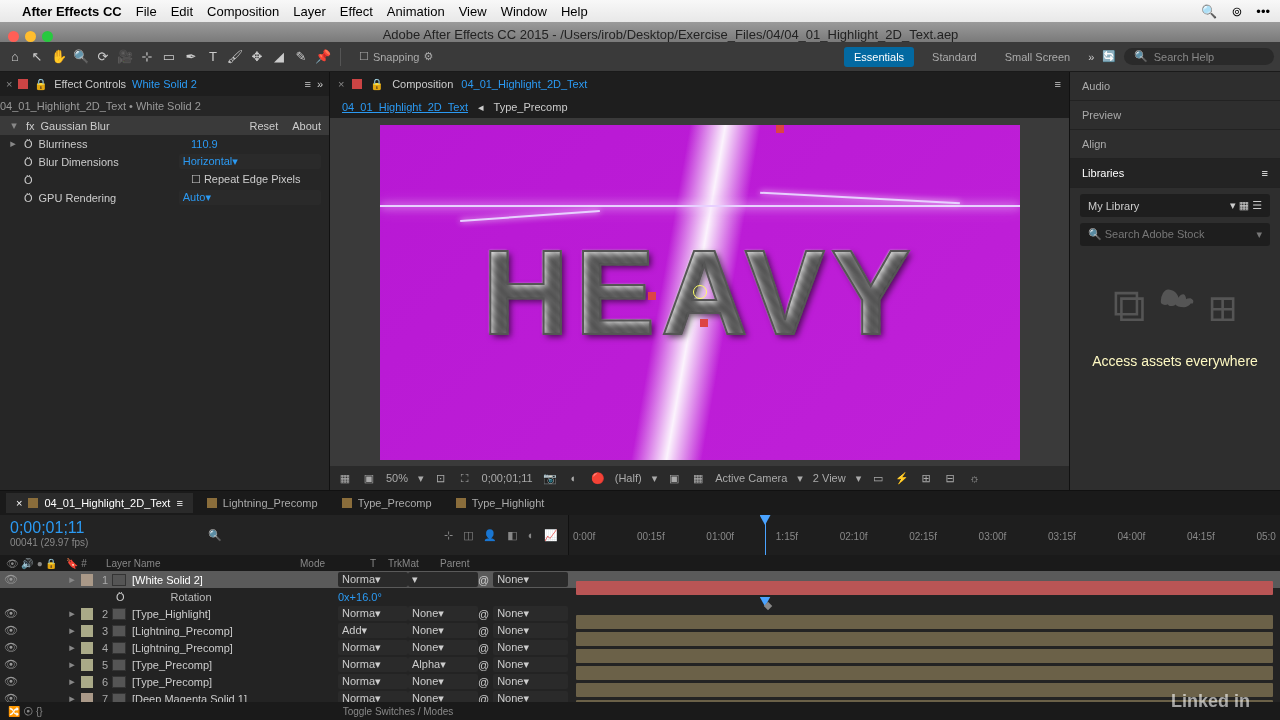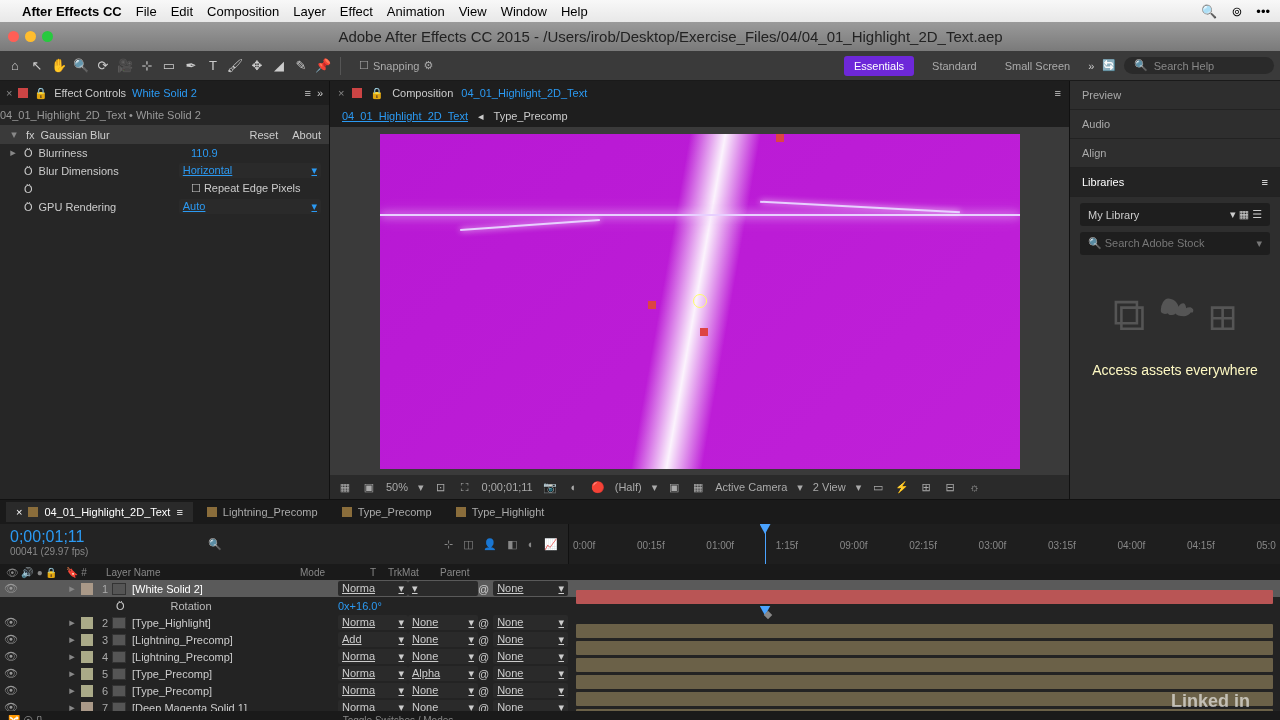--- a/index.html
+++ b/index.html
@@ -2,32 +2,32 @@
 <html><head>
 <meta charset="utf-8">
 <style>
 * { margin: 0; padding: 0; box-sizing: border-box; font-family: 'Lucida Grande', 'Segoe UI', Arial, sans-serif; }
 body { background: #262626; color: #ccc; font-size: 11px; width: 1280px; height: 720px; overflow: hidden; }
 .menubar { background: linear-gradient(#f8f8f8,#e8e8e8); height: 22px; display: flex; align-items: center; padding: 0 10px; color: #000; font-size: 13px; }
 .menubar .apple { margin-right: 12px; font-size: 14px; }
 .menubar .app-name { font-weight: bold; margin-right: 14px; }
 .menubar .menu-item { margin-right: 14px; cursor: default; }
 .menubar .right { margin-left: auto; display: flex; gap: 14px; }
-.titlebar { background: linear-gradient(#9a9a9a,#7a7a7a); height: 29px; display: flex; align-items: center; font-size: 15px; color: #222; }
+.titlebar { background: linear-gradient(#9a9a9a,#7a7a7a); height: 20px; display: flex; align-items: flex-end; font-size: 13px; color: #222; }
 .traffic { display: flex; gap: 6px; padding: 0 8px; }
 .dot { width: 11px; height: 11px; border-radius: 50%; }
 .dot.red { background: #ff5f56; } .dot.yellow { background: #ffbd2e; } .dot.green { background: #27c93f; }
 .titlebar .title { margin: 0 auto; }
 .toolbar { background: #3a3a3a; height: 30px; display: flex; align-items: center; padding: 0 6px; gap: 4px; border-bottom: 1px solid #1a1a1a; }
 .tool-icon { width: 18px; height: 18px; display: flex; align-items: center; justify-content: center; color: #ccc; font-size: 13px; }
 .toolbar .sep { width: 1px; height: 18px; background: #555; margin: 0 4px; }
 .toolbar .chk { display: flex; align-items: center; gap: 4px; margin-left: 10px; color: #aaa; }
 .toolbar .ws { margin-left: auto; display: flex; gap: 8px; align-items: center; }
 .ws-item { padding: 4px 10px; color: #aaa; border-radius: 3px; }
-.ws-item.active { background: #6d28d9; color: #fff; }
+.ws-item.active { background: #0369a1; color: #fff; }
 .search-bar { background: #2a2a2a; border-radius: 10px; padding: 2px 10px; display: flex; align-items: center; gap: 6px; color: #888; width: 150px; }
 .main { display: flex; height: 418px; }
 .panel { background: #262626; }
 .panel-tabs { background: #1e1e1e; height: 24px; display: flex; align-items: center; padding: 0 6px; gap: 6px; font-size: 11px; }
 .tab-close { color: #888; }
 .tab-mark { width: 10px; height: 10px; display: inline-block; }
 .ec { width: 330px; border-right: 1px solid #111; }
 .ec-header { padding: 4px 0; color: #999; font-size: 11px; }
 .ec-row { display: flex; align-items: center; padding: 2px 8px; gap: 6px; }
 .ec-row .twirl { width: 10px; color: #888; }
@@ -81,21 +81,21 @@
 .av span { width: 12px; text-align: center; color: #999; }
 .twirl { width: 12px; text-align: center; color: #888; }
 .lcolor { width: 12px; height: 12px; margin: 0 3px; }
 .lnum { width: 16px; color: #aaa; text-align: right; padding-right: 4px; }
 .licon { width: 14px; height: 12px; background: #555; margin-right: 4px; border: 1px solid #333; }
 .lname { flex: 1; padding-left: 2px; white-space: nowrap; overflow: hidden; }
 .lname.sel { color: #fff; }
 .lmode { width: 70px; display: flex; align-items: center; gap: 2px; }
 .ltrk { width: 70px; display: flex; align-items: center; gap: 2px; }
 .lparent { width: 90px; display: flex; align-items: center; gap: 4px; }
-.drop { background: #2a2a2a; padding: 1px 4px; border-radius: 2px; display: flex; justify-content: space-between; flex: 1; text-decoration: underline; }
+.drop { background: #2a2a2a; padding: 1px 4px; border-radius: 2px; display: flex; justify-content: flex-start; flex: 1; }
 .tl-bar-area { flex: 1; position: relative; border-left: 1px solid #111; }
 .layer-bar { position: absolute; height: 14px; top: 1px; border-radius: 1px; }
 .tl-row.prop .lname { padding-left: 46px; color: #bbb; }
 .tl-row.prop .pval { color: #2b9af3; width: 230px; }
 .tl-foot { background: #1a1a1a; height: 18px; display: flex; align-items: center; padding: 0 8px; color: #888; font-size: 10px; }
 .tl-foot .toggle { margin-left: 300px; }
 .watermark1 { position: absolute; right: 30px; bottom: 8px; color: rgba(255,255,255,0.6); font-size: 18px; font-weight: bold; z-index: 99; }
 </style>
 </head>
 <body>
@@ -228,20 +228,21 @@
     </div>
     <div class="comp-path">
       <span class="crumb">04_01_Highlight_2D_Text</span>
       <span>◂</span>
       <span>Type_Precomp</span>
     </div>
     <div class="viewer">
       <div class="canvas">
         <div class="lightning"></div>
         <div class="lightflare"></div>
+        <div class="heavy">HEAVY</div>
         <div class="anchor"></div>
         <div class="handle" style="left:42%;top:50%"></div>
         <div class="handle" style="left:50%;top:58%"></div>
         <div class="handle" style="left:62%;top:0%"></div>
       </div>
     </div>
     <div class="viewer-bar">
       <span class="sp">▦</span>
       <span class="sp">▣</span>
       <span>50%</span>
@@ -262,22 +263,22 @@
         <span>▾</span>
       <span class="sp">▭</span>
       <span class="sp">⚡</span>
       <span class="sp">⊞</span>
       <span class="sp">⊟</span>
       <span class="sp">☼</span>
     </div>
   </div>
 
   <div class="right-panels">
+    <div class="rp-item">Audio</div>
     <div class="rp-item">Preview</div>
-    <div class="rp-item">Audio</div>
     <div class="rp-item">Align</div>
     <div class="rp-item active">
         <span>Libraries</span>
         <span>≡</span>
       </div>
     <div class="lib-sel">
       <span>My Library</span>
       <span>▾ ▦ ☰</span>
     </div>
     <div class="lib-search">
@@ -325,21 +326,21 @@
       <span>◧</span>
       <span>◐</span>
       <span>📈</span>
     </div>
     <div class="tl-ruler">
       <div class="marks">
         <span>0:00f</span>
           <span>00:15f</span>
           <span>01:00f</span>
           <span>1:15f</span>
-          <span>09:00f</span>
+          <span>02:10f</span>
           <span>02:15f</span>
           <span>03:00f</span>
           <span>03:15f</span>
           <span>04:00f</span>
           <span>04:15f</span>
           <span>05:0</span>
       </div>
       <div class="cti"></div>
     </div>
   </div>

